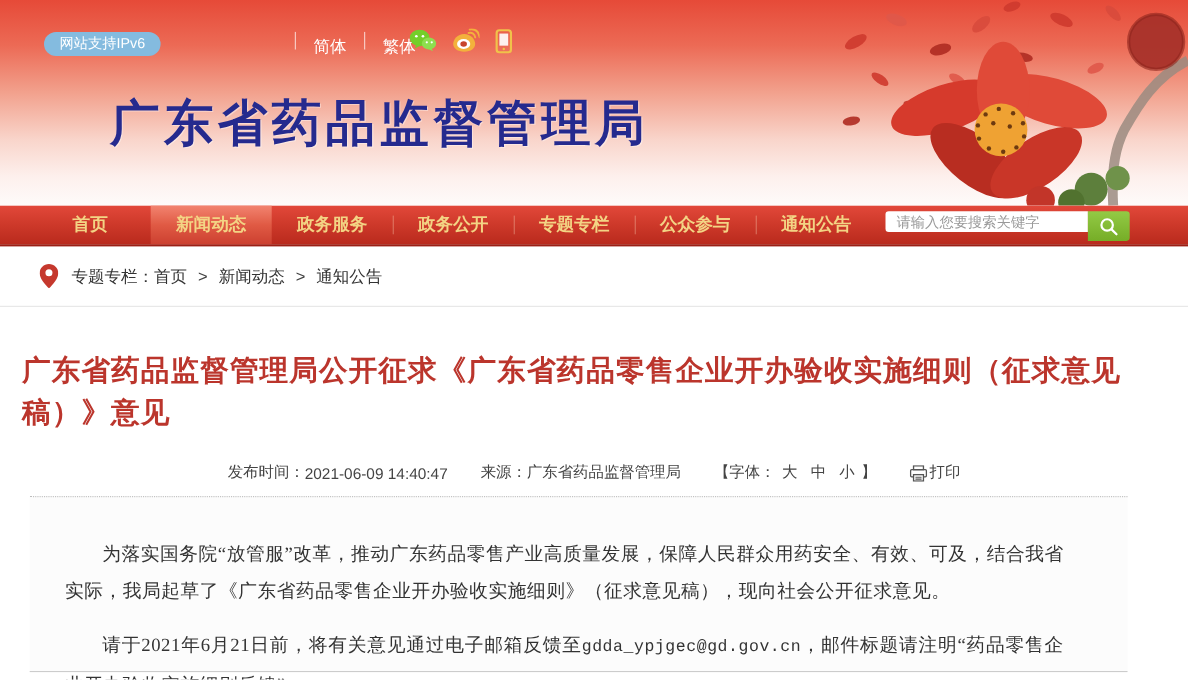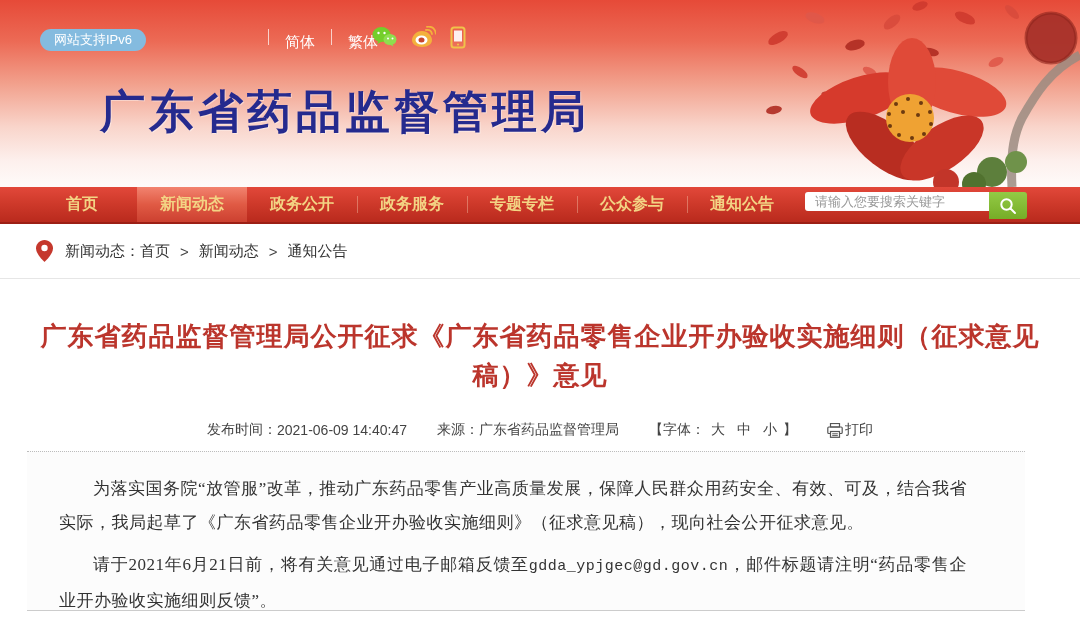--- a/index.html
+++ b/index.html
@@ -69,41 +69,41 @@
     display:flex; align-items:center; padding-left:36px;
   }
   .crumb-pin { margin-right:12px; display:flex; }
   .breadcrumb-bar, .crumb-text { font-size:15px; color:#333; }
   .crumb-link { cursor:pointer; }
   .crumb-sep { margin:0 10px; color:#444; }
 
   
   .article { padding-top:38px; }
   .article-title {
-    width:1040px; margin:0 auto; text-align:center;
+    width:1040px; margin:0 auto; 
     color:#bb352c; font-size:26px; font-weight:bold; line-height:39px; letter-spacing:1px;
     font-family:"Liberation Sans",sans-serif;
   }
   .article-meta {
     margin-top:26px; display:flex; justify-content:center; align-items:center;
     font-size:14px; color:#444; gap:30px;
   }
   .meta-item { display:flex; align-items:center; }
   .font-size-ctrl span.fs-btn { margin:0 6px; cursor:pointer; }
   .print-btn { display:flex; align-items:center; gap:2px; cursor:pointer; color:#444; }
 
   .article-body {
     width:998px; margin:12px auto 0 27px; height:160px;
     border-top:1px dotted #bcbcbc; border-bottom:1px solid #cccccc;
     background:#fcfcfc; padding:20px 58px 0 32px;
   }
   .article-body p {
     font-family:"Liberation Serif","DejaVu Serif",serif;
     font-size:17px; color:#333; line-height:34px; letter-spacing:.5px;
-    text-indent:2em; text-align:justify; margin-bottom:8px;
+    text-indent:2em; text-align:justify; margin-bottom:8px;margin-top:15px;
   }
   .email-text { font-family:"Liberation Mono","DejaVu Sans Mono",monospace; font-size:15px; }
 </style>
 </head>
 <body>
 
 <div class="page">
 
   <div class="banner">
 
@@ -193,22 +193,22 @@
       </div>
     </div>
 
     <div class="site-title">广东省药品监督管理局</div>
   </div>
 
   <div class="nav">
     <div class="nav-items">
       <div class="nav-item">首页</div>
       <div class="nav-item active">新闻动态</div>
+      <div class="nav-item">政务服务</div>
       <div class="nav-item">政务公开</div>
-      <div class="nav-item">政务服务</div>
       <div class="nav-item">专题专栏</div>
       <div class="nav-item">公众参与</div>
       <div class="nav-item">通知公告</div>
     </div>
     <div class="nav-search">
       <input class="search-input" type="text" placeholder="请输入您要搜索关键字" style="">
       <button class="search-btn">
         <svg width="18" height="18" viewBox="0 0 18 18">
           <circle cx="7.5" cy="7.5" r="5.2" fill="none" stroke="#ffffff" stroke-width="2"></circle>
           <line x1="11.5" y1="11.5" x2="16" y2="16" stroke="#ffffff" stroke-width="2" stroke-linecap="round"></line>
@@ -217,21 +217,21 @@
     </div>
   </div>
 
   <div class="breadcrumb-bar">
     <span class="crumb-pin">
       <svg width="17" height="22" viewBox="0 0 17 22">
         <path d="M8.5,0 C3.8,0 0,3.7 0,8.3 C0,14.5 8.5,22 8.5,22 S17,14.5 17,8.3 C17,3.7 13.2,0 8.5,0 z" fill="#c5382d"></path>
         <circle cx="8.5" cy="8" r="3.2" fill="#ffffff"></circle>
       </svg>
     </span>
-    <span class="crumb-text">新闻动态：</span>
+    <span class="crumb-text">专题专栏：</span>
     <span class="crumb-text crumb-link">首页</span>
     <span class="crumb-sep">&gt;</span>
     <span class="crumb-text crumb-link">新闻动态</span>
     <span class="crumb-sep">&gt;</span>
     <span class="crumb-text crumb-link">通知公告</span>
   </div>
 
   <div class="article">
     <h1 class="article-title">广东省药品监督管理局公开征求《广东省药品零售企业开办验收实施细则（征求意见稿）》意见</h1>
 

